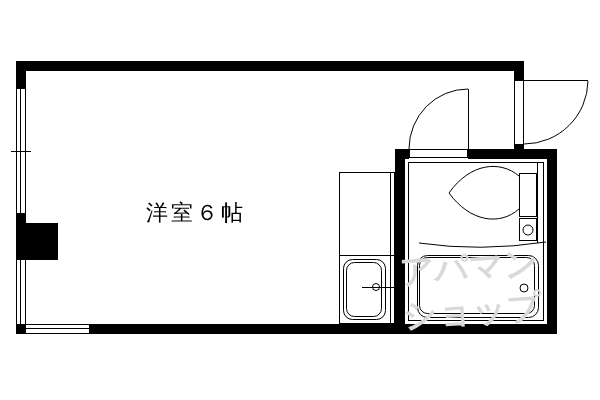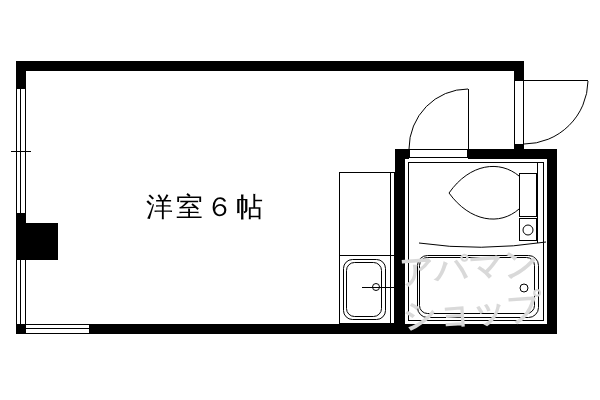--- a/index.html
+++ b/index.html
@@ -1,19 +1,19 @@
 <!DOCTYPE html>
 <html><head>
 <meta charset="utf-8">
 <style>
   html, body { margin: 0; padding: 0; background: #ffffff; }
   body { width: 600px; height: 400px; position: relative; overflow: hidden;
          font-family: "DejaVu Sans", sans-serif; }
   #plan { position: absolute; left: 0; top: 0; }
-  .room-label { position: absolute; left: 146px; top: 189px; font-size: 27px;
+  .room-label { position: absolute; left: 146px; top: 198px; font-size: 22px;
                 letter-spacing: 3px; color: #000; white-space: nowrap;
                 font-family: "DejaVu Sans", sans-serif; }
   .watermark { position: absolute; left: 402px; top: 244px; width: 160px; height: 120px;
                color: #d9d9d9; font-weight: bold; font-size: 34px; line-height: 44px;
                transform: rotate(-4deg); pointer-events: none; white-space: nowrap;
                font-family: "DejaVu Sans", sans-serif; }
   .watermark span { display: block; }
 </style>
 </head>
 <body>

